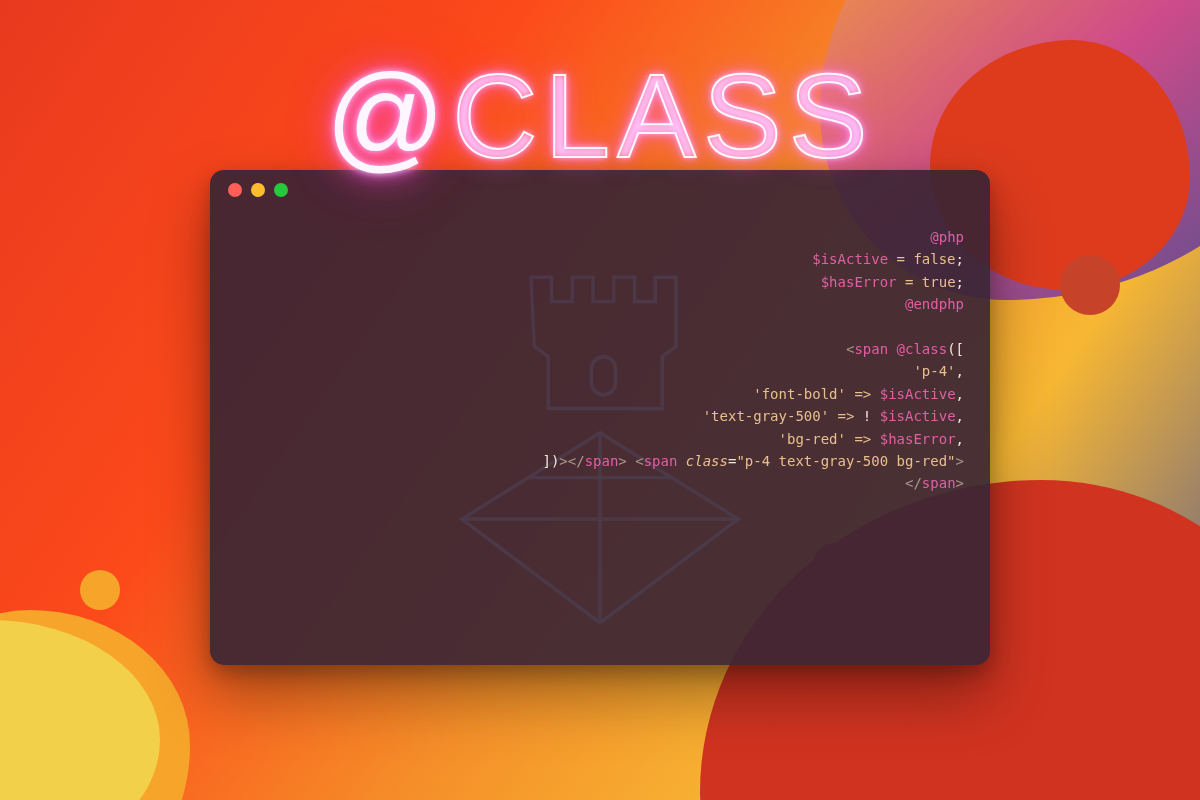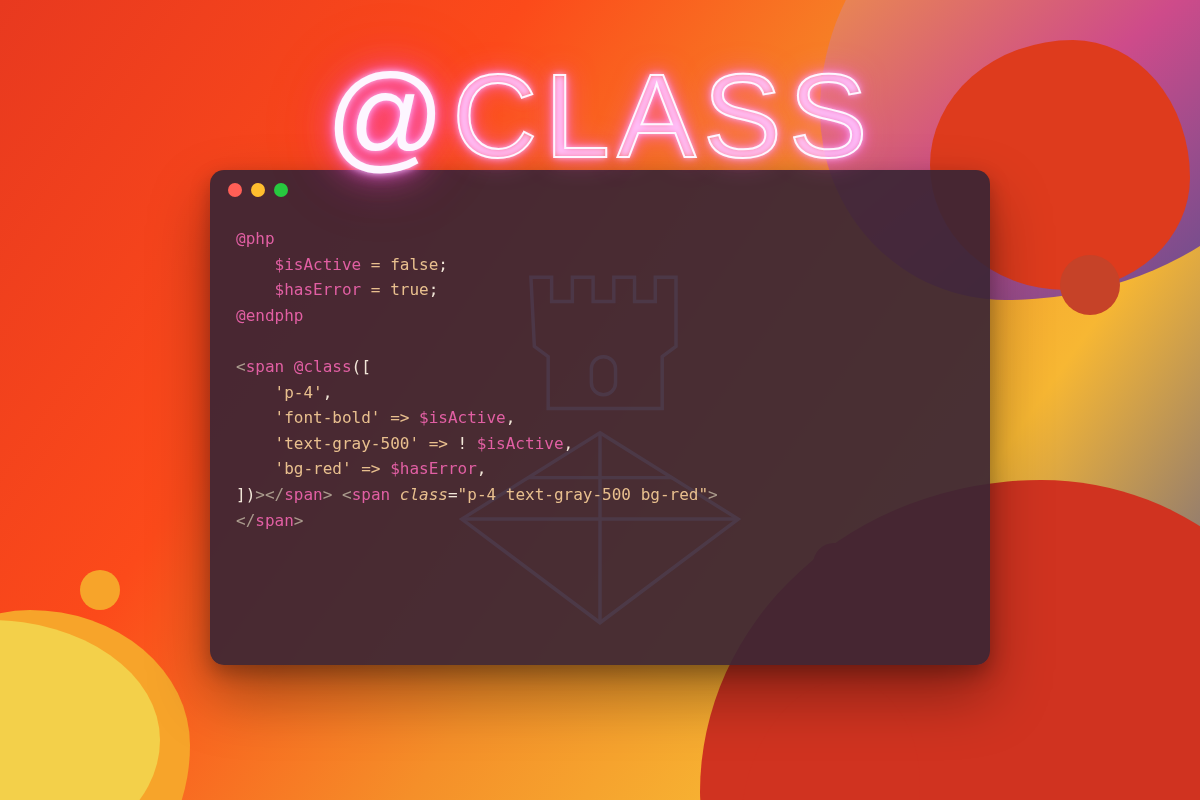--- a/index.html
+++ b/index.html
@@ -118,26 +118,27 @@
     padding-left: 18px;
     gap: 9px;
   }
   .tl-btn { width: 14px; height: 14px; border-radius: 50%; }
   .tl-close  { background: #ff5f56; }
   .tl-min    { background: #ffbd2e; }
   .tl-zoom   { background: #27c93f; }
 
   .code {
     padding: 16px 26px;
-    font-size: 16px;
+    font-size: 14px;
     line-height: 1.6;
     white-space: pre;
     color: #f1e6d8;
     position: relative;
     z-index: 2;
+    text-align: right;
   }
   .watermark {
     position: absolute;
     top: 90px; left: 50%;
     transform: translateX(-50%);
     width: 380px; height: 380px;
     opacity: .18;
     z-index: 1;
   }
   .watermark svg { width: 100%; height: 100%; stroke: #5b6fa5; fill: none; stroke-width: 2; }

